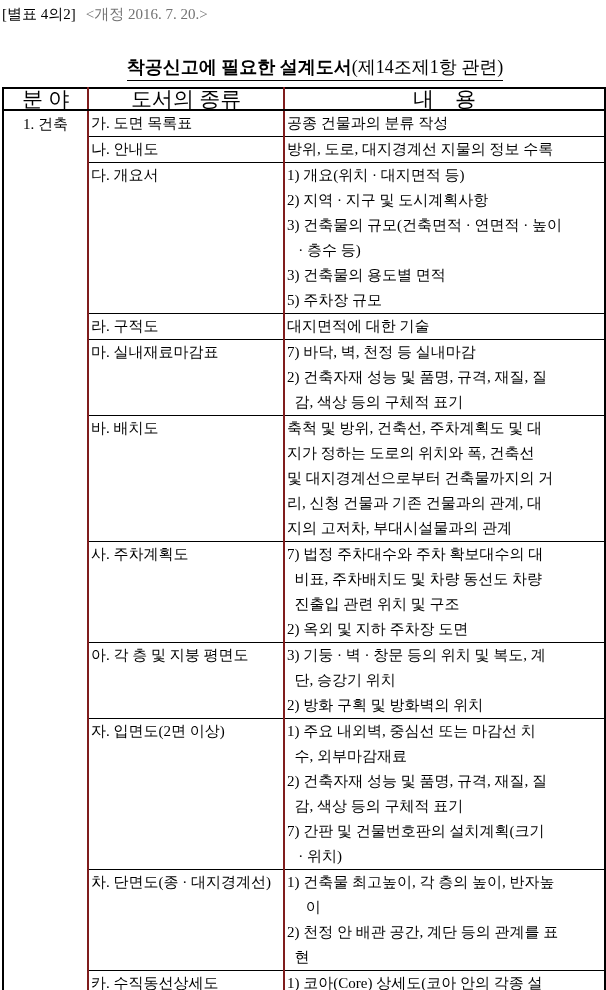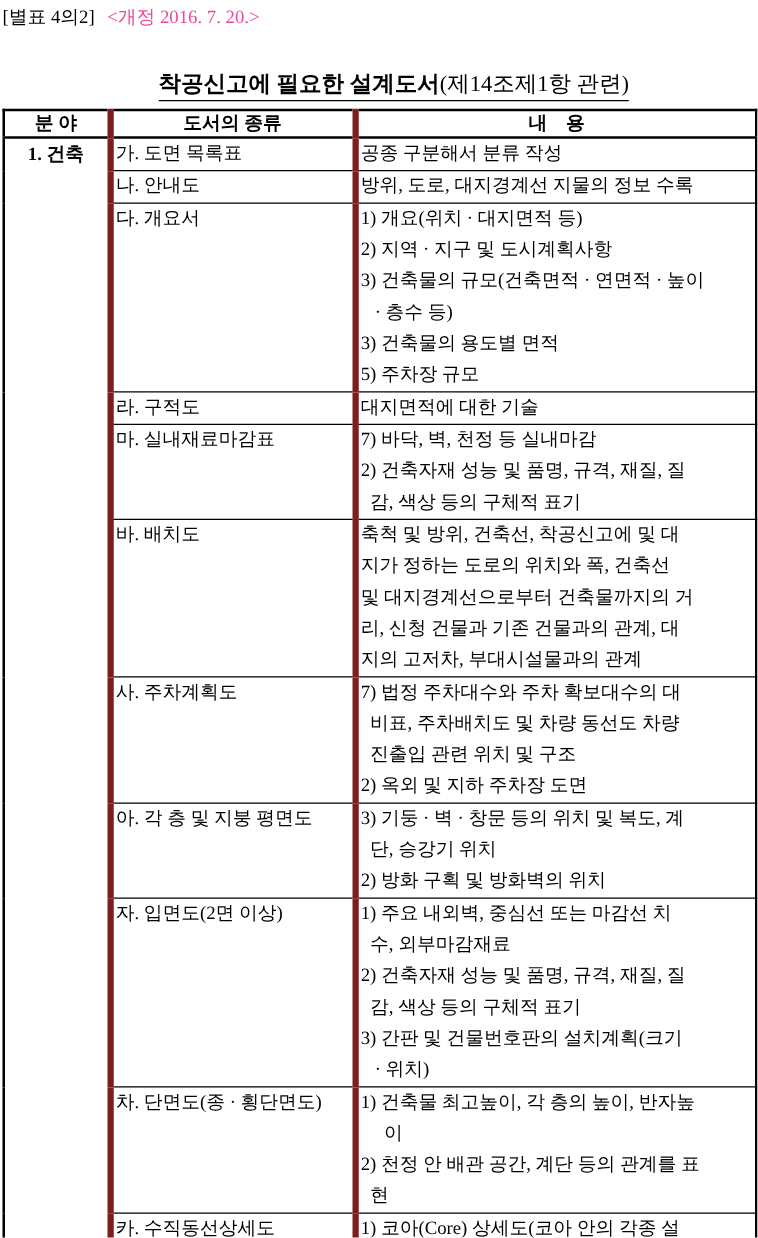--- a/index.html
+++ b/index.html
@@ -43,51 +43,51 @@
   table.doc-table {
     border-collapse: collapse;
     table-layout: fixed;
     margin: 6px 0 0 2px;
     width: 602px;
     border: 2px solid #000;
   }
   .doc-table th {
     border: 1px solid #000;
     border-bottom: 2px solid #000;
-    font-weight: bold;
-    font-size: 15px;
+    font-weight: normal;
+    font-size: 21px;
     height: 20px;
     line-height: 20px;
     padding: 0;
     text-align: center;
     white-space: pre;
     overflow: hidden;
   }
   .doc-table td {
     border: 1px solid #000;
     vertical-align: top;
     padding: 0 2px;
     font-size: 15px;
     overflow: hidden;
   }
-  .doc-table th.v, .doc-table td.v { border-left: 5px solid #7f1d1d; }
+  .doc-table th.v, .doc-table td.v { border-left: 2px solid #7f1d1d; }
   .ln {
     white-space: pre;
     line-height: 25px;
     height: 25px;
     overflow: hidden;
   }
   td.field-cell { text-align: center; }
-  td.field-cell .ln { padding-top: 1px; font-weight: bold; }
+  td.field-cell .ln { padding-top: 1px; }
   .doc-table tr:last-child td { height: 60px; }
 </style>
 </head>
 <body>
 
-<div class="doc-label-line"><span>[별표 4의2]</span><span class="rev" id="revision-note" style="color: #ec4899;">&lt;개정 2016. 7. 20.&gt;</span>
+<div class="doc-label-line"><span>[별표 4의2]</span><span class="rev" id="revision-note" style="color: #737373;">&lt;개정 2016. 7. 20.&gt;</span>
 </div>
 
 <div class="title-wrap">
   <span class="title-underline"><span class="title-main">착공신고에 필요한 설계도서</span><span class="title-sub">(제14조제1항 관련)</span></span>
 </div>
 
 <table class="doc-table">
   <colgroup>
     <col style="width:85px">
     <col style="width:196px">
@@ -102,21 +102,21 @@
   </thead>
   <tbody id="rows">
       <tr>
         <td rowspan="11" class="field-cell">
           <div class="ln">1. 건축</div>
         </td>
         <td class="v">
           <div class="ln">가. 도면 목록표</div>
         </td>
         <td class="v">
-          <div class="ln">공종 구분해서 분류 작성</div>
+          <div class="ln">공종 건물과의 분류 작성</div>
         </td>
       </tr>
       <tr>
         <td class="v">
           <div class="ln">나. 안내도</div>
         </td>
         <td class="v">
           <div class="ln">방위, 도로, 대지경계선 지물의 정보 수록</div>
         </td>
       </tr>
@@ -149,21 +149,21 @@
           <div class="ln">7) 바닥, 벽, 천정 등 실내마감</div>
           <div class="ln">2) 건축자재 성능 및 품명, 규격, 재질, 질</div>
           <div class="ln">  감, 색상 등의 구체적 표기</div>
         </td>
       </tr>
       <tr>
         <td class="v">
           <div class="ln">바. 배치도</div>
         </td>
         <td class="v">
-          <div class="ln">축척 및 방위, 건축선, 착공신고에 및 대</div>
+          <div class="ln">축척 및 방위, 건축선, 주차계획도 및 대</div>
           <div class="ln">지가 정하는 도로의 위치와 폭, 건축선</div>
           <div class="ln">및 대지경계선으로부터 건축물까지의 거</div>
           <div class="ln">리, 신청 건물과 기존 건물과의 관계, 대</div>
           <div class="ln">지의 고저차, 부대시설물과의 관계</div>
         </td>
       </tr>
       <tr>
         <td class="v">
           <div class="ln">사. 주차계획도</div>
         </td>
@@ -186,27 +186,27 @@
       </tr>
       <tr>
         <td class="v">
           <div class="ln">자. 입면도(2면 이상)</div>
         </td>
         <td class="v">
           <div class="ln">1) 주요 내외벽, 중심선 또는 마감선 치</div>
           <div class="ln">  수, 외부마감재료</div>
           <div class="ln">2) 건축자재 성능 및 품명, 규격, 재질, 질</div>
           <div class="ln">  감, 색상 등의 구체적 표기</div>
-          <div class="ln">3) 간판 및 건물번호판의 설치계획(크기</div>
+          <div class="ln">7) 간판 및 건물번호판의 설치계획(크기</div>
           <div class="ln">   · 위치)</div>
         </td>
       </tr>
       <tr>
         <td class="v">
-          <div class="ln">차. 단면도(종 · 횡단면도)</div>
+          <div class="ln">차. 단면도(종 · 대지경계선)</div>
         </td>
         <td class="v">
           <div class="ln">1) 건축물 최고높이, 각 층의 높이, 반자높</div>
           <div class="ln">     이</div>
           <div class="ln">2) 천정 안 배관 공간, 계단 등의 관계를 표</div>
           <div class="ln">  현</div>
         </td>
       </tr>
       <tr>
         <td class="v">

